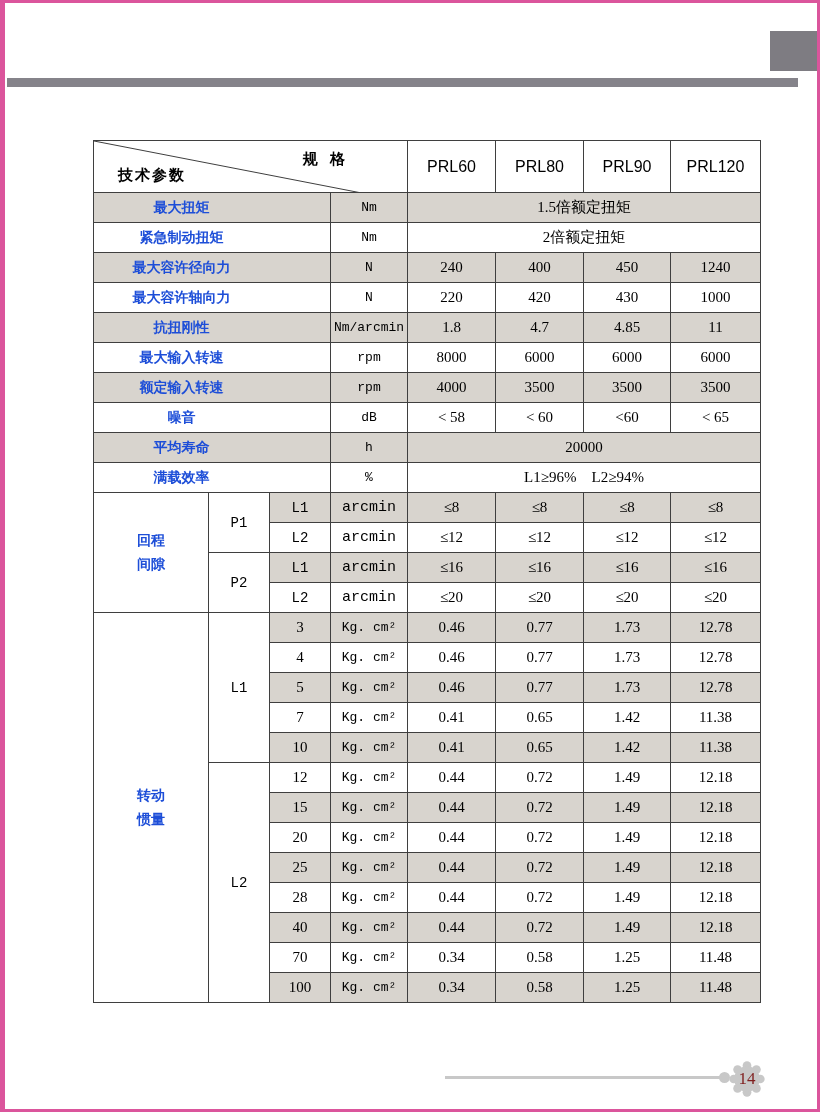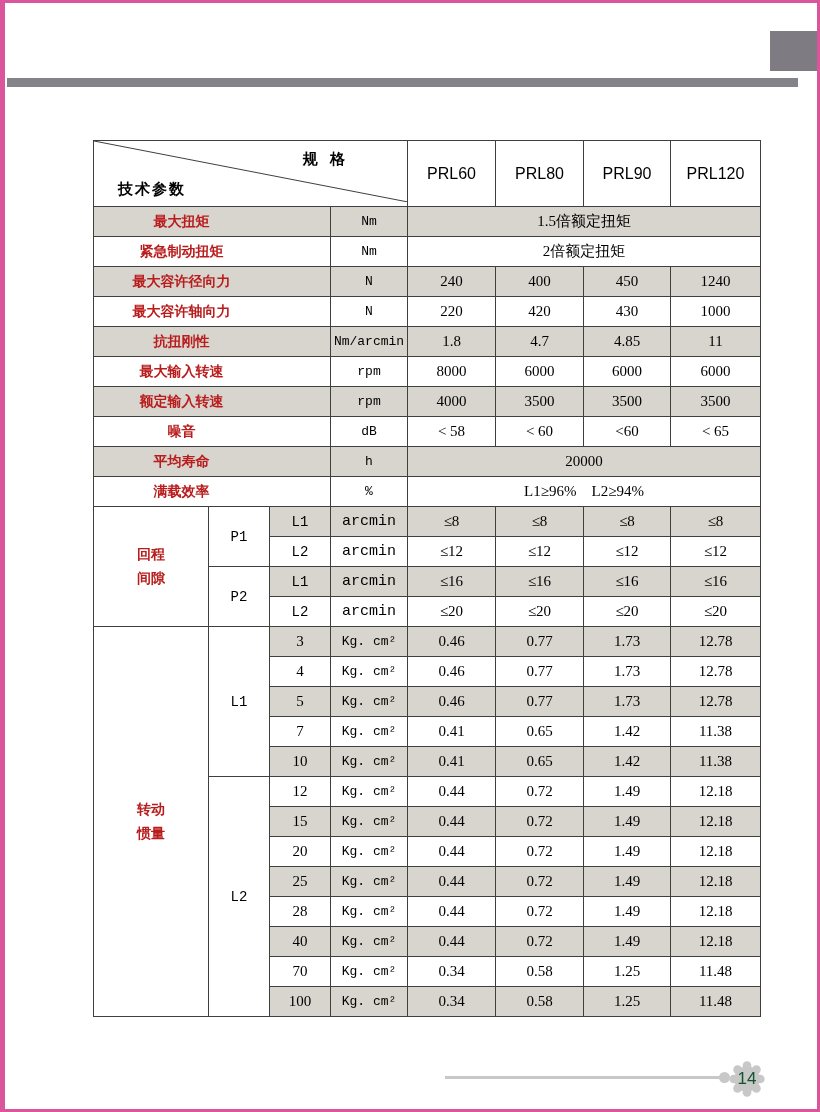--- a/index.html
+++ b/index.html
@@ -10,43 +10,43 @@
   #title{position:absolute;left:85px;top:24px;font-size:27px;font-weight:bold;
          color:#231f20;letter-spacing:2px;}
   #title-bar{position:absolute;left:2px;top:75px;width:791px;height:9px;background:#85838a;}
   #corner-square{position:absolute;left:765px;top:28px;width:52px;height:40px;background:#7e7c82;}
   
   #tbl-wrap{position:absolute;left:88px;top:137px;}
   table{border-collapse:collapse;table-layout:fixed;width:667px;}
   td,th{border:1px solid #3f3f3f;padding:0;text-align:center;vertical-align:middle;
         overflow:hidden;}
   tbody tr{height:30px;}
-  thead tr{height:66px;}
+  thead tr{height:52px;}
   .sh{background:#d8d4ce;}
-  .ch{font-weight:bold;font-size:14px;color:#b91c1c;}
+  .ch{font-weight:bold;font-size:14px;color:#1d4ed8;}
   .nm{padding-right:61px;}
   .grp{white-space:pre-line;line-height:1.7;background:#fff;}
   .lat{font-family:"Liberation Mono",monospace;font-size:14px;background:#fff;}
   .lat.sh{background:#d8d4ce;}
   .un{font-family:"Liberation Mono",monospace;font-size:13px;}
   .arc{font-size:15px;}
   .val{font-family:"Liberation Serif",serif;font-size:15px;}
   .hd{font-size:16px;font-weight:normal;font-family:"Liberation Sans",sans-serif;}
   
   .corner{position:relative;background:#fff;}
   .corner svg{position:absolute;left:0;top:0;}
   .corner .lbl-top{position:absolute;right:58px;top:9px;font-weight:bold;font-size:15px;letter-spacing:4px;}
   .corner .lbl-bottom{position:absolute;left:24px;bottom:7px;font-weight:bold;font-size:15px;letter-spacing:2px;}
   
   #footer-line{position:absolute;left:440px;top:1073px;width:278px;height:3px;background:#c8c8c8;}
   #footer-dot{position:absolute;left:714px;top:1069px;width:11px;height:11px;border-radius:50%;background:#c8c8c8;}
   #page-badge{position:absolute;left:723px;top:1057px;width:38px;height:38px;}
   #page-num{position:absolute;left:723px;top:1057px;width:38px;height:38px;
             display:flex;align-items:center;justify-content:center;
-            font-size:17px;color:#14532d;font-family:Liberation Sans, sans-serif;}
+            font-size:17px;color:#7f1d1d;font-family:Liberation Serif, serif;}
 </style>
 </head>
 <body>
 
 <div id="page">
 
   <div id="title-bar"></div>
   <div id="corner-square"></div>
 
   <div id="tbl-wrap">

